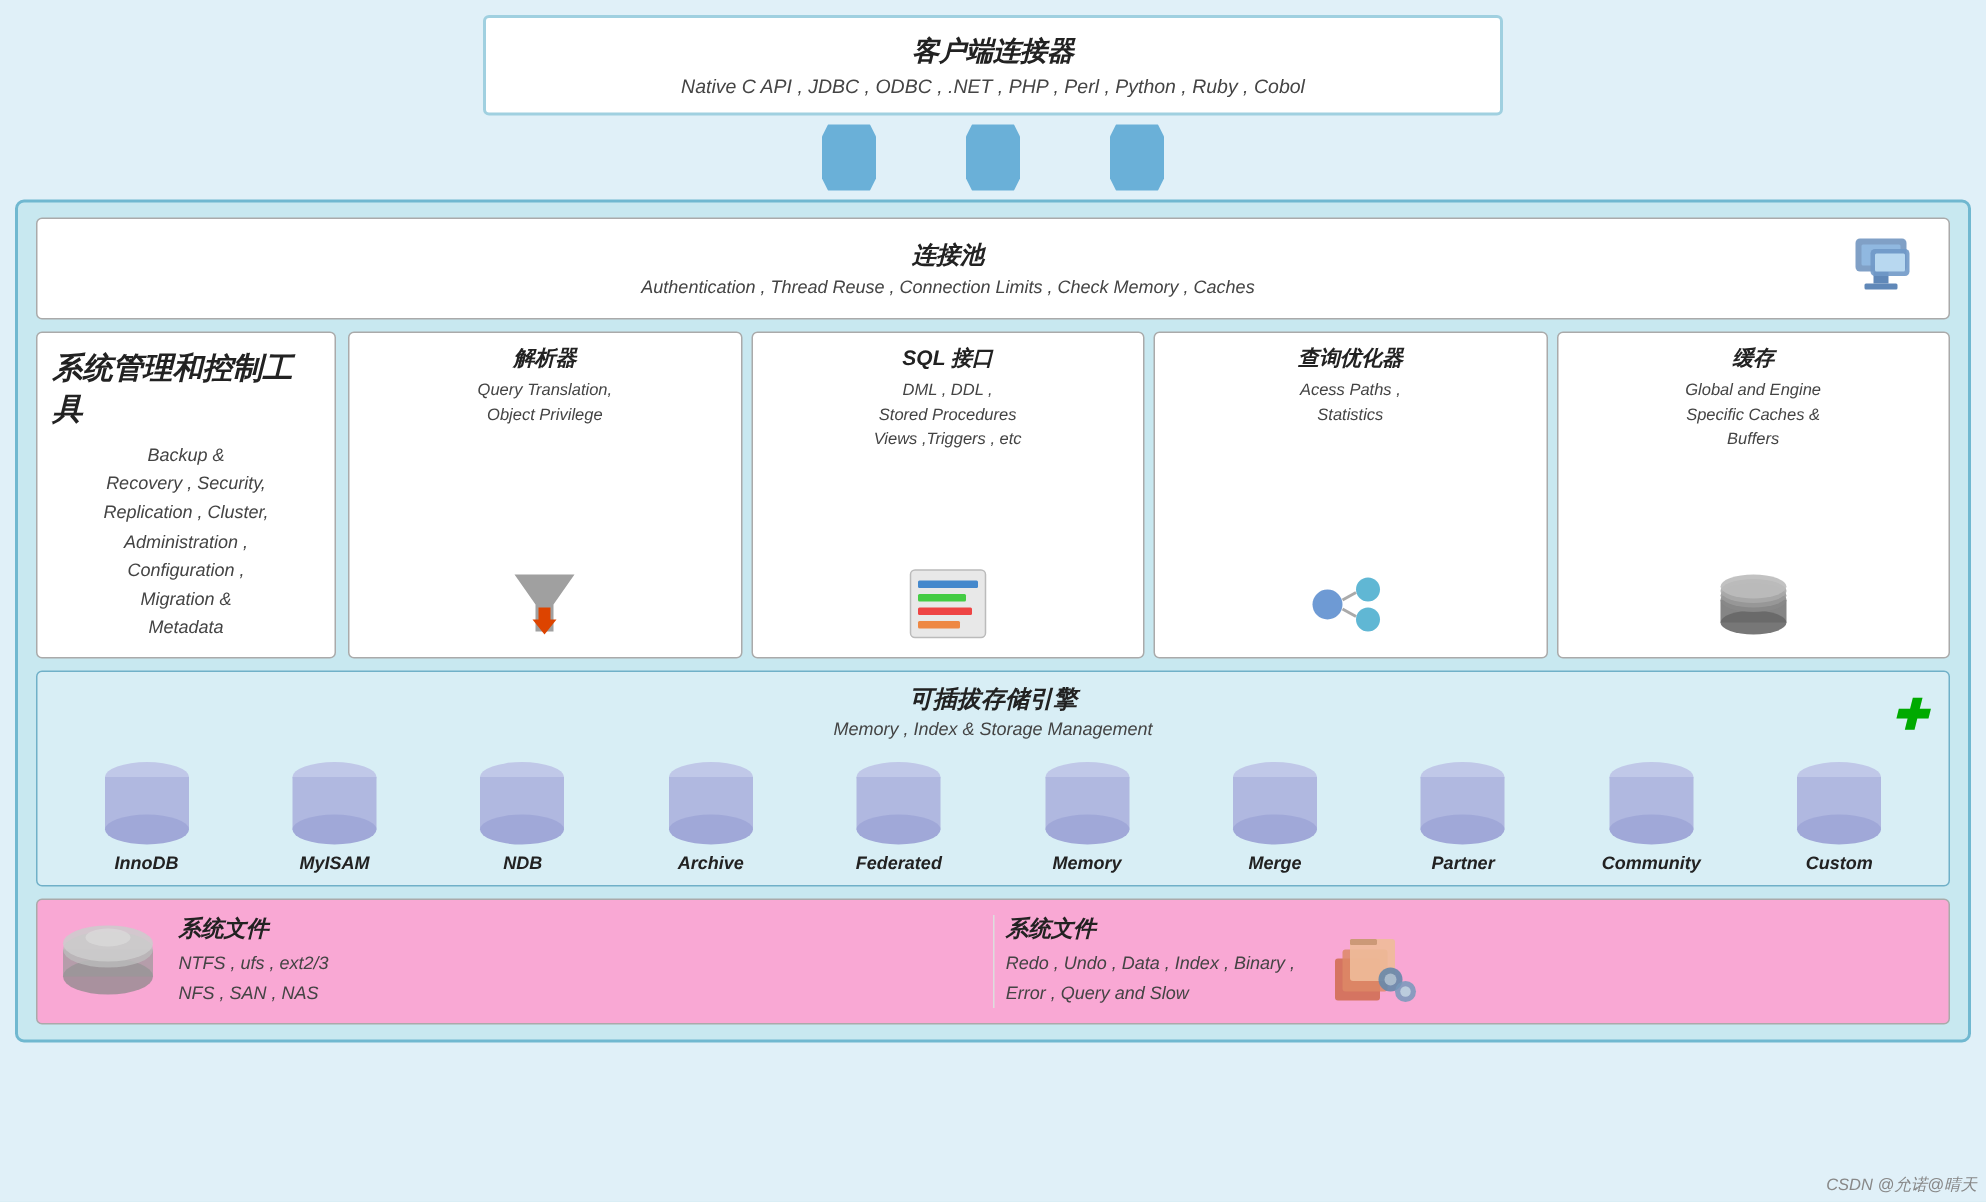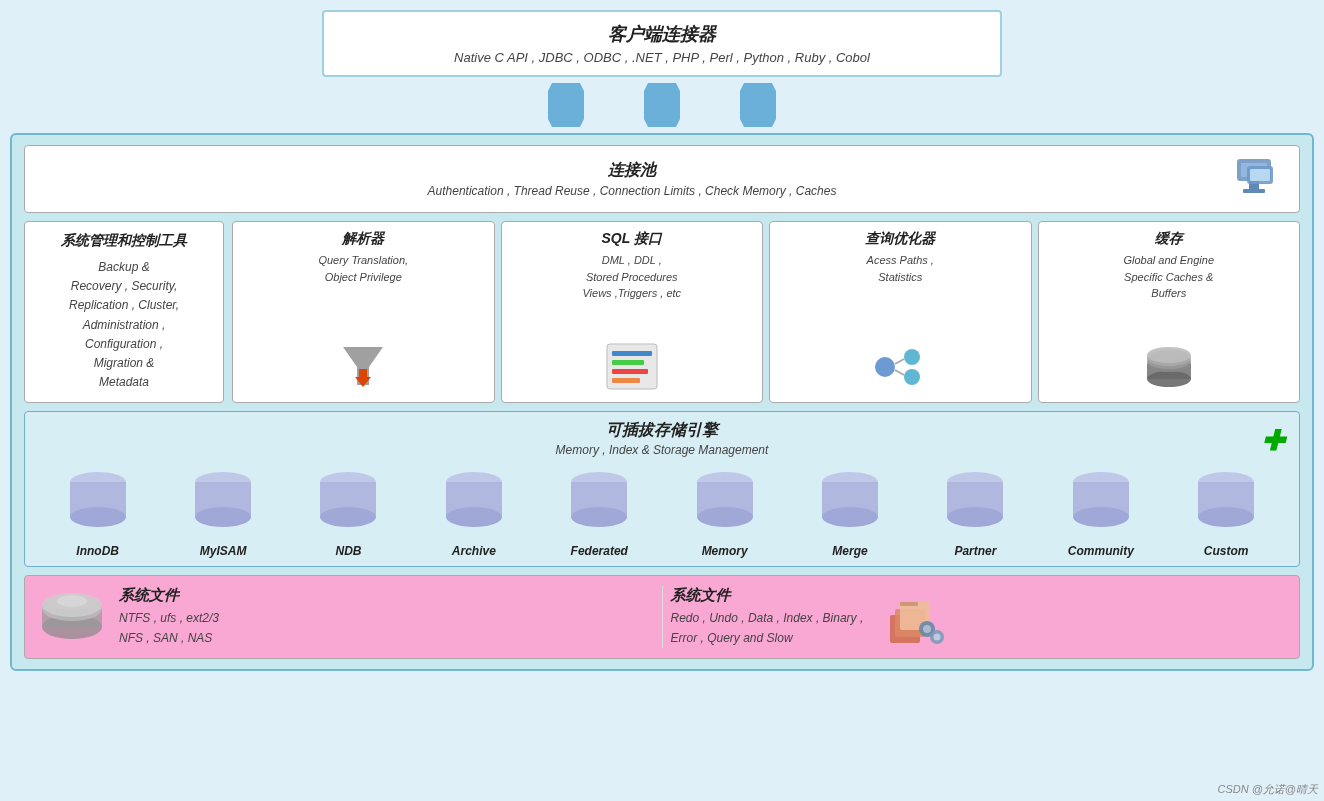--- a/index.html
+++ b/index.html
@@ -119,24 +119,23 @@
     .system-tools {
       background: white;
       border: 1.5px solid #aaa;
       border-radius: 4px;
       padding: 10px;
       width: 200px;
       flex-shrink: 0;
     }
 
     .system-tools .st-title {
-      font-size: 14px;
-      font-weight: bold;
-      color: #222;
-      text-align: center;
+      font-size: 20px;
+      font-weight: bold;
+      color: #222;
       margin-bottom: 8px;
     }
 
     .system-tools .st-desc {
       font-size: 12px;
       color: #444;
       text-align: center;
       line-height: 1.6;
     }
 
@@ -209,21 +208,21 @@
       display: flex;
       justify-content: space-around;
       align-items: flex-end;
       gap: 4px;
     }
 
     .engine-item {
       display: flex;
       flex-direction: column;
       align-items: center;
-      gap: 12px;
+      gap: 0;
     }
 
     .engine-label {
       font-size: 12px;
       font-weight: bold;
       color: #222;
       text-align: center;
     }
 
     .se-plus {

